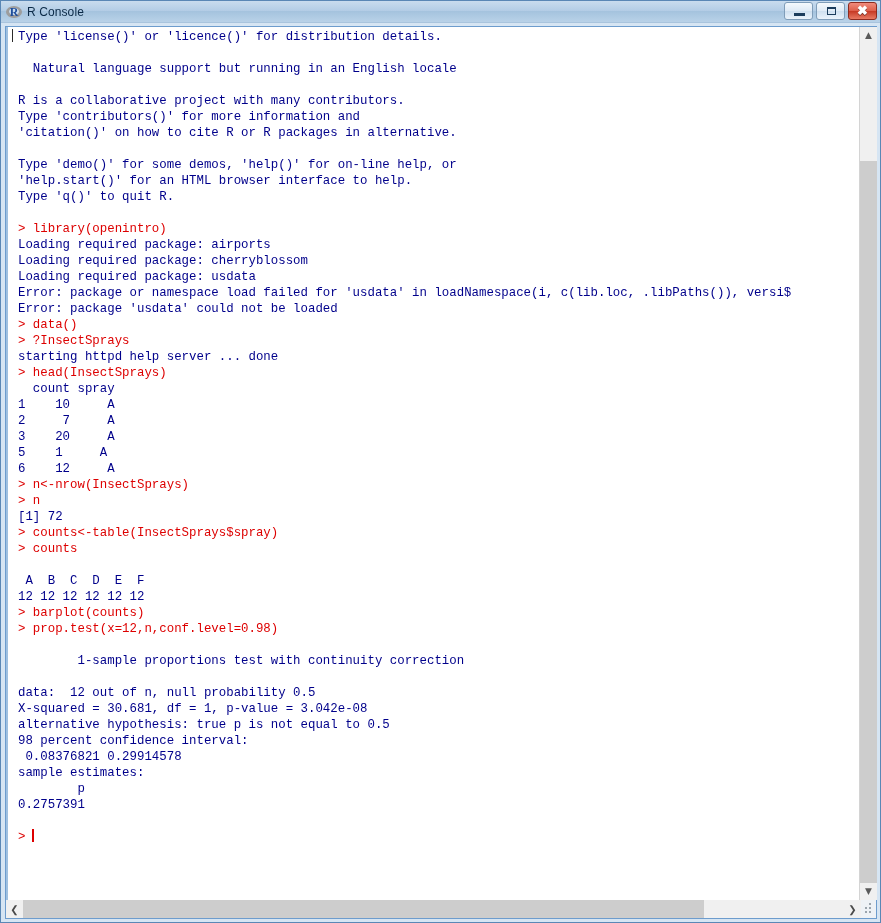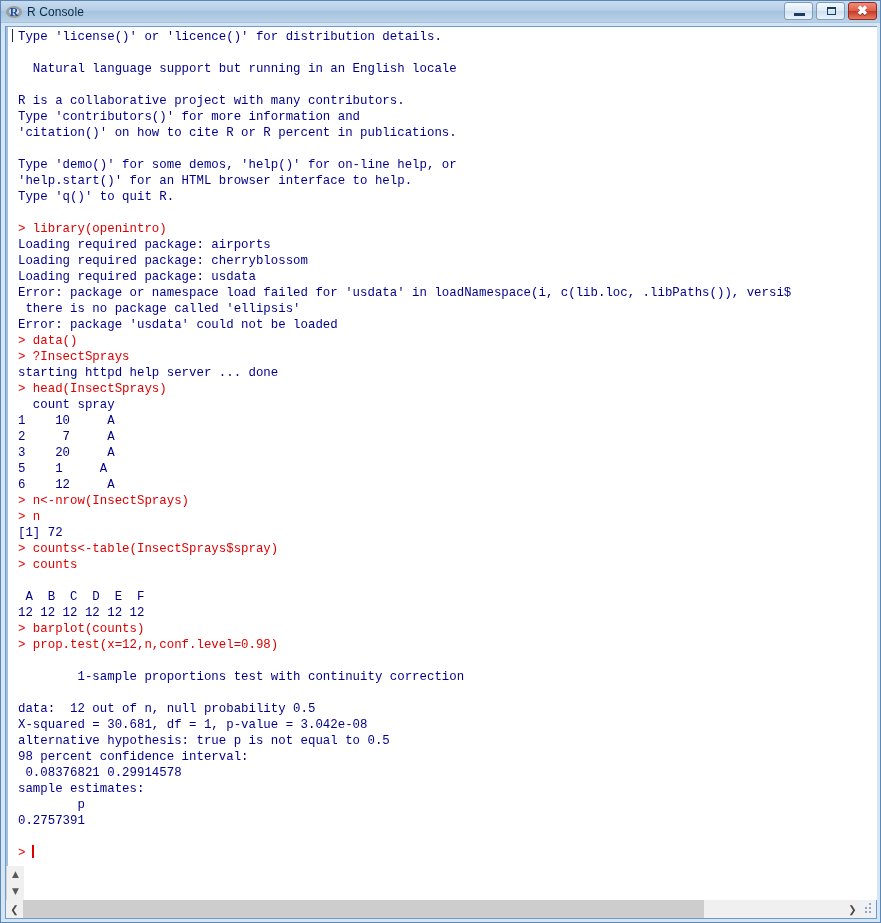--- a/index.html
+++ b/index.html
@@ -129,21 +129,21 @@
     position: relative;
     padding: 3px 3px 3px 4px;
     box-sizing: border-box;
     display: flex;
     flex-direction: column;
     min-height: 0;
   }
   .console-frame {
     flex: 1 1 auto;
     display: flex;
-    flex-direction: column;
+    flex-direction: row;
     min-height: 0;
     border: 1px solid #6d9ccd;
     border-right: none;
     border-bottom: none;
     background: #ffffff;
     position: relative;
   }
   .console {
     flex: 1 1 auto;
     background: #ffffff;
@@ -294,32 +294,31 @@
 
     <div class="console-frame">
       <div class="console" id="console">
         <div class="topcaret"></div>
       <div class="line out">Type 'license()' or 'licence()' for distribution details.</div>
           <div class="line out blank"> </div>
           <div class="line out">  Natural language support but running in an English locale</div>
           <div class="line out blank"> </div>
           <div class="line out">R is a collaborative project with many contributors.</div>
           <div class="line out">Type 'contributors()' for more information and</div>
-          <div class="line out">'citation()' on how to cite R or R percent in publications.</div>
+          <div class="line out">'citation()' on how to cite R or R packages in alternative.</div>
           <div class="line out blank"> </div>
           <div class="line out">Type 'demo()' for some demos, 'help()' for on-line help, or</div>
           <div class="line out">'help.start()' for an HTML browser interface to help.</div>
           <div class="line out">Type 'q()' to quit R.</div>
           <div class="line out blank"> </div>
           <div class="line cmd">&gt; library(openintro)</div>
           <div class="line out">Loading required package: airports</div>
           <div class="line out">Loading required package: cherryblossom</div>
           <div class="line out">Loading required package: usdata</div>
           <div class="line out">Error: package or namespace load failed for 'usdata' in loadNamespace(i, c(lib.loc, .libPaths()), versi$</div>
-          <div class="line out"> there is no package called 'ellipsis'</div>
           <div class="line out">Error: package 'usdata' could not be loaded</div>
           <div class="line cmd">&gt; data()</div>
           <div class="line cmd">&gt; ?InsectSprays</div>
           <div class="line out">starting httpd help server ... done</div>
           <div class="line cmd">&gt; head(InsectSprays)</div>
           <div class="line out">  count spray</div>
           <div class="line out">1    10     A</div>
           <div class="line out">2     7     A</div>
           <div class="line out">3    20     A</div>
           <div class="line out">5    1     A</div>

